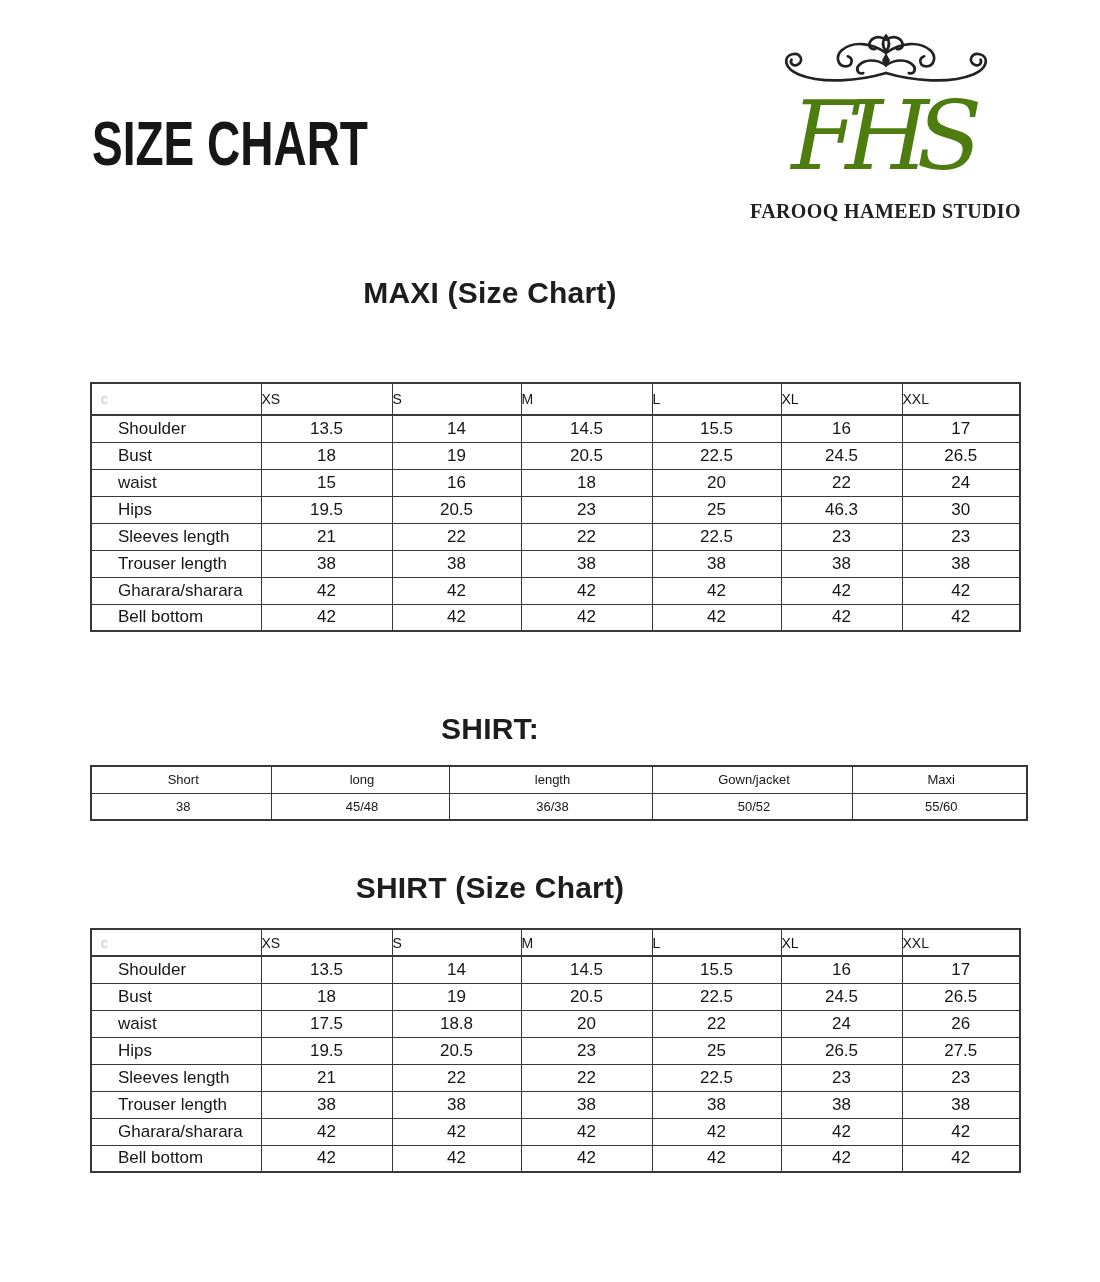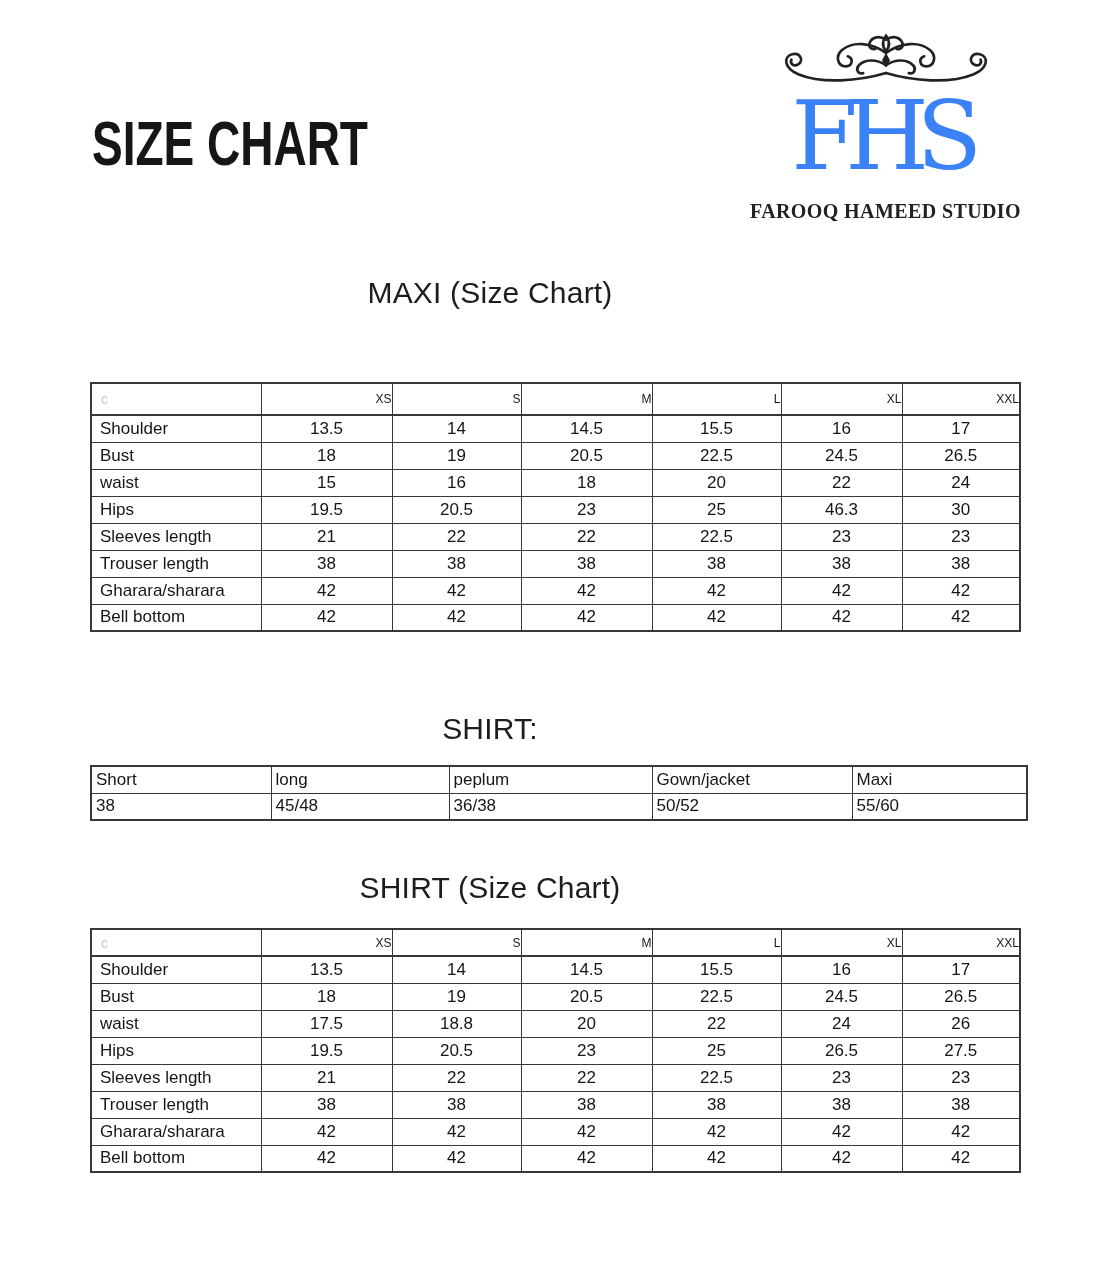--- a/index.html
+++ b/index.html
@@ -19,69 +19,69 @@
     letter-spacing: 0px; white-space: nowrap;
     transform: scaleX(0.73); transform-origin: left top;
     color: #161616;
   }
   .logo {
     position: absolute; left: 733px; top: 28px; width: 305px;
     text-align: center;
   }
   .flourish { display: block; margin: 0 auto; width: 228px; height: 62px; }
   .monogram {
-    font-family: "DejaVu Serif", serif; 
+    font-family: "DejaVu Serif", serif; font-style: italic;
     font-size: 96px; line-height: 1.0; letter-spacing: -0.13em;
-    color: #3b82f6; margin-top: -2px; padding-right: 10px;
+    color: #4d7c0f; margin-top: -2px; padding-right: 10px;
   }
   .studio-name {
     font-family: "Liberation Serif", serif; font-weight: bold;
     font-size: 20px; letter-spacing: 0.4px; white-space: nowrap;
     color: #222; margin-top: 16px;
   }
 
   
   .section-heading {
     position: absolute; left: 0; width: 980px;
-    text-align: center; font-weight: normal;
+    text-align: center; font-weight: bold;
     font-size: 30px; color: #1d1d1d; letter-spacing: 0.2px;
   }
   #maxi-heading   { top: 276px; }
   #shirt-lengths-heading { top: 688px; margin-top: 24px; }
   #shirt-heading  { top: 871px; }
 
   
   table {
     position: absolute; left: 90px;
     border-collapse: collapse; table-layout: fixed;
     font-size: 17px; color: #161616;
     border: 2px solid #383838;
   }
   #maxi-table  { top: 382px; }
   #shirt-lengths-table { top: 765px; }
   #shirt-table { top: 928px; }
 
   th, td { border: 1px solid #383838; overflow: hidden; white-space: nowrap; }
 
   .size-grid thead th {
-    height: 32px; font-weight: normal; font-size: 12px; text-align: right;
+    height: 32px; font-weight: normal; font-size: 14px; text-align: left;
   }
   .size-grid.compact thead th { height: 27px; }
   .size-grid thead tr { border-bottom: 2px solid #383838; }
   .size-grid tbody td { height: 27px; }
-  .size-grid td.rowlabel { text-align: left; padding-left: 8px; }
+  .size-grid td.rowlabel { text-align: left; padding-left: 26px; }
   .size-grid td.val { text-align: center; }
   .size-grid th.corner {
     text-align: left; padding-left: 9px;
     color: #c9c9c9; font-size: 14px;
   }
 
   .lengths-table th, .lengths-table td {
-    height: 27px; text-align: left; padding-left: 4px;
-    font-weight: normal; font-size: 17px;
+    height: 27px; text-align: center; padding-left: 4px;
+    font-weight: normal; font-size: 13px;
   }
 </style>
 </head>
 <body>
 
 <div class="page">
 
   <h1 class="page-title">SIZE CHART</h1>
 
   <div class="logo">
@@ -207,21 +207,21 @@
         <col style="width: 180px;">
         <col style="width: 178px;">
         <col style="width: 203px;">
         <col style="width: 200px;">
         <col style="width: 175px;">
       </colgroup>
       <thead>
         <tr>
           <th>Short</th>
           <th>long</th>
-          <th>peplum</th>
+          <th>length</th>
           <th>Gown/jacket</th>
           <th>Maxi</th>
         </tr>
       </thead>
       <tbody>
         <tr>
           <td>38</td>
           <td>45/48</td>
           <td>36/38</td>
           <td>50/52</td>

